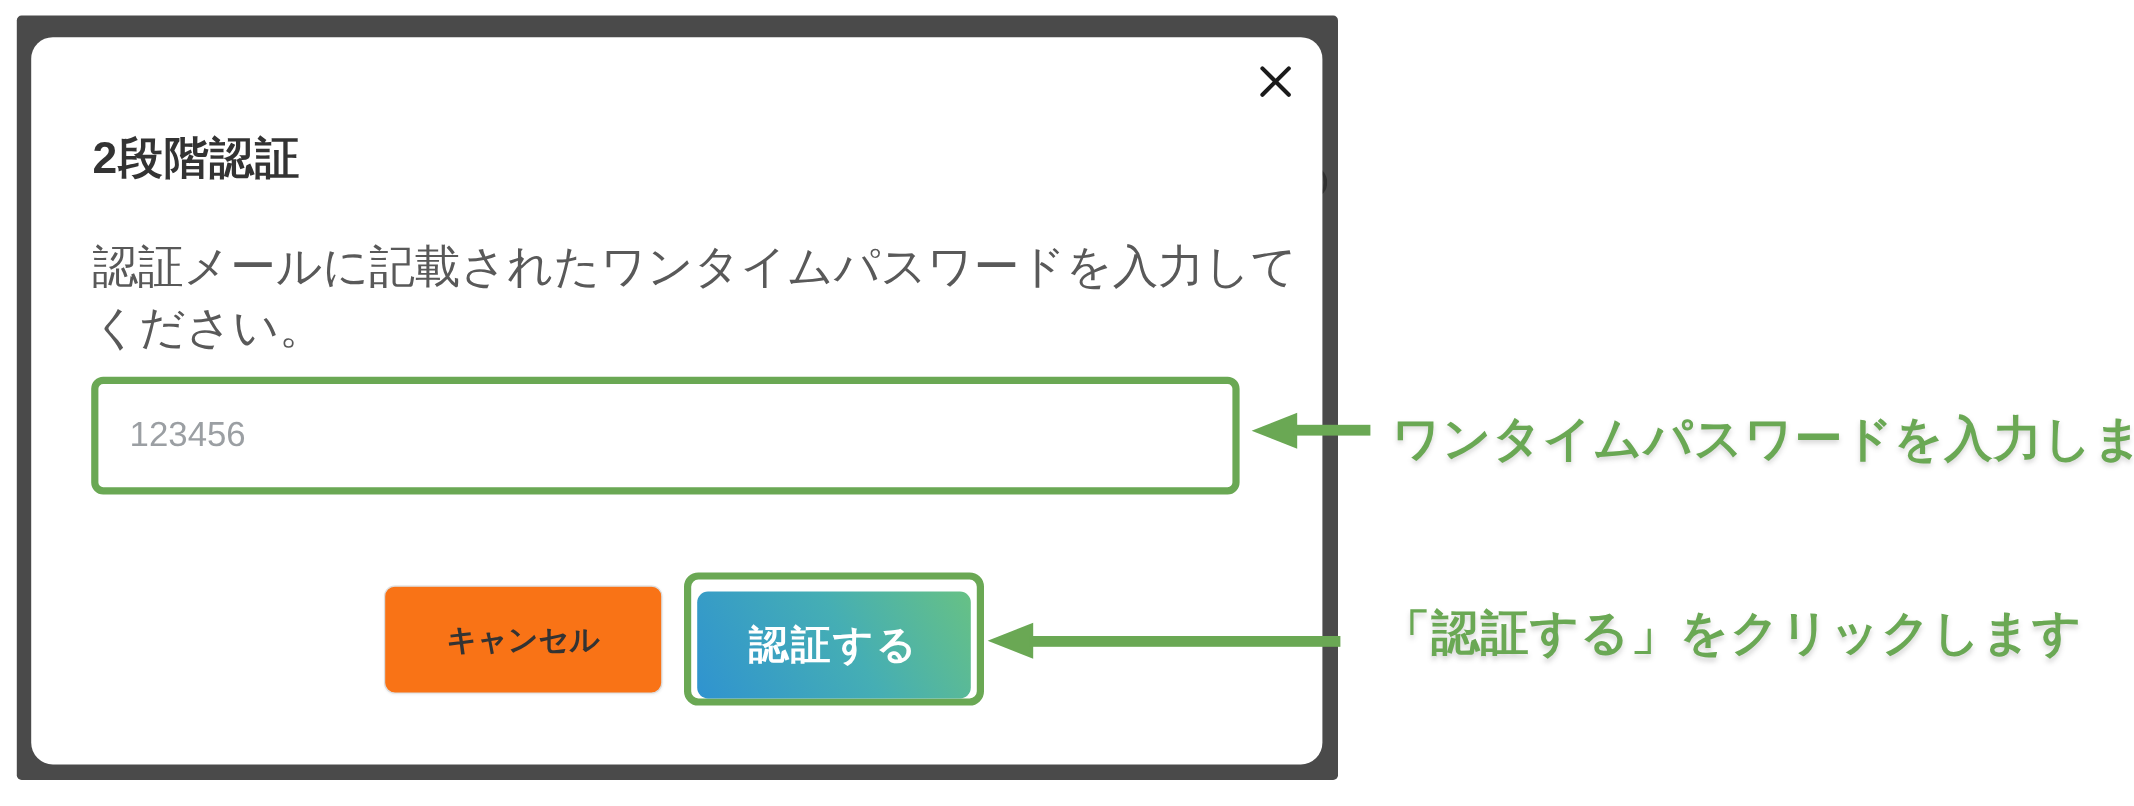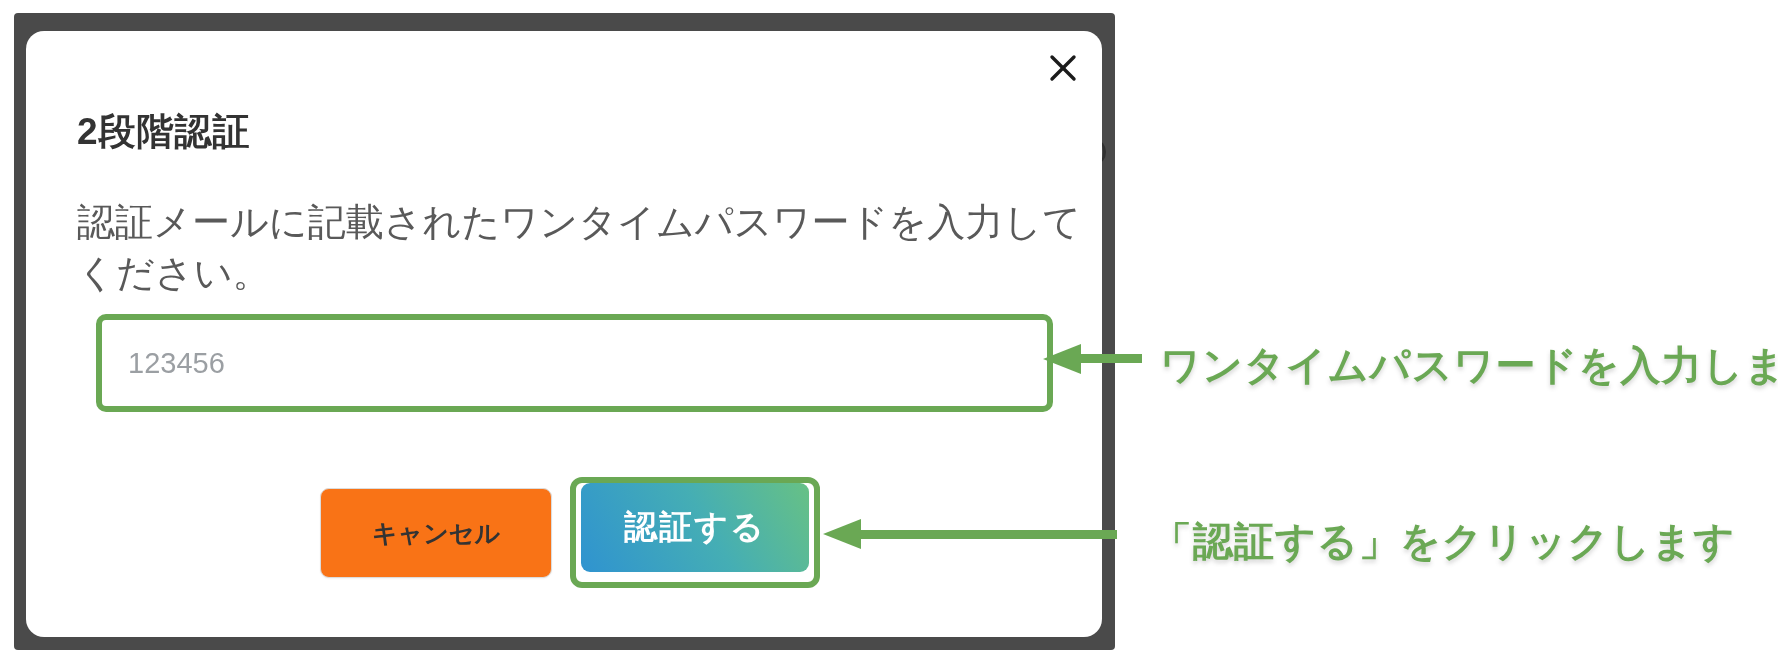--- a/index.html
+++ b/index.html
@@ -43,41 +43,41 @@
     font-size: 38px; color: #595959;
   }
   .field-label {
     position: absolute; left: 58px; top: 244px;
     font-size: 27px; color: #595959;
   }
   .required { color: #e05c5c; font-size: 24px; margin-left: 6px; }
 
   
   .otp-box {
-    position: absolute; left: 70px; top: 283px; width: 957px; height: 98px;
+    position: absolute; left: 50px; top: 283px; width: 957px; height: 98px;
     border: 6px solid #6aa854; border-radius: 10px; background: #ffffff;
   }
   .otp-input {
     width: 100%; height: 100%; border: none; outline: none; background: transparent;
     font-family: "Liberation Sans", "DejaVu Sans", sans-serif;
     font-size: 29px; color: #9b9fa3; padding-left: 26px;
   }
 
   
   .cancel-btn {
     position: absolute; left: 294px; top: 457px; width: 232px; height: 90px;
     background: #f97316; border: 1px solid #dcdcdc; border-radius: 9px;
     font-family: "Liberation Sans", "DejaVu Sans", sans-serif;
     font-size: 25px; font-weight: 700; color: #333333; cursor: pointer;
     box-shadow: 0 1px 2px rgba(0,0,0,0.05);
   }
   .submit-box {
     position: absolute; left: 544px; top: 446px; width: 250px; height: 111px;
     border: 6px solid #6aa854; border-radius: 12px; background: #ffffff;
-    display: flex; align-items: flex-start; justify-content: center;
+    display: flex; align-items: flex-end; justify-content: center;
   }
   .submit-btn {
     width: 228px; height: 89px; border: none; border-radius: 9px; cursor: pointer;
     background: linear-gradient(60deg, #2f93d0 0%, #45aeb4 55%, #67c185 100%);
     font-family: "Liberation Sans", "DejaVu Sans", sans-serif;
     font-size: 33px; font-weight: 700; color: #ffffff; letter-spacing: 2px;
   }
 
   
   .arrow-head {
@@ -90,21 +90,21 @@
   .shaft-1 { left: 1078px; top: 354px; width: 64px; }
   .head-2 { left: 823px; top: 519px; }
   .shaft-2 { left: 858px; top: 530px; width: 259px; }
 
   .annotation-text {
     position: absolute; font-size: 40px; font-weight: 700; color: #6aa854;
     letter-spacing: 1px; white-space: nowrap;
     text-shadow: 0 3px 4px rgba(90, 90, 90, 0.25);
   }
   .ann-1 { left: 1160px; top: 338px; }
-  .ann-2 { left: 1152px; top: 514px; }
+  .ann-2 { left: 1152px; top: 500px; }
 </style>
 </head>
 <body>
 
 <div class="stage">
 
   <div class="backdrop">
 
     <span class="artifact art-a1"></span>
     <span class="artifact art-a2"></span>

